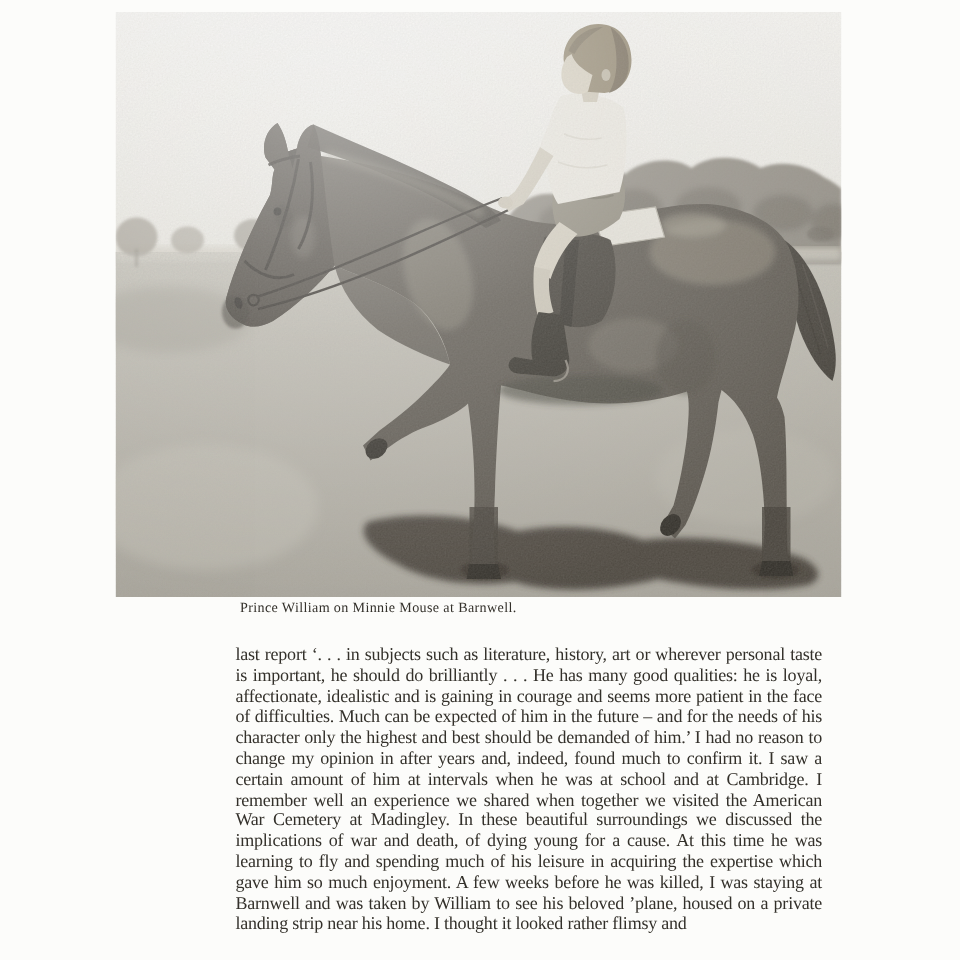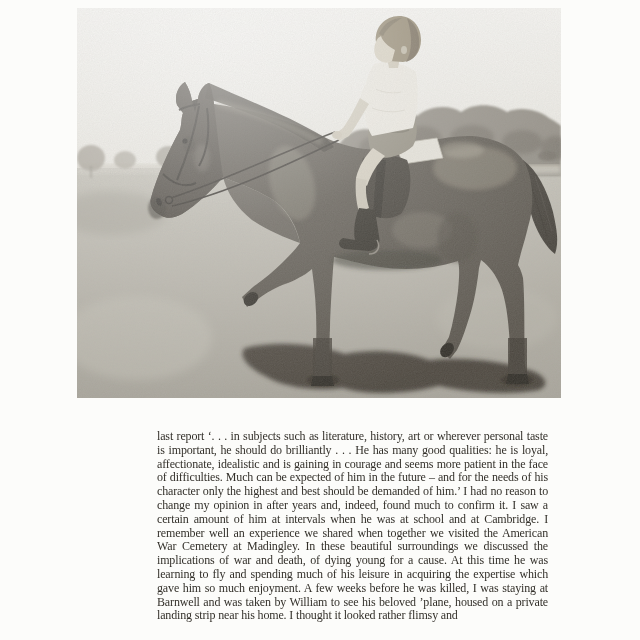--- a/index.html
+++ b/index.html
@@ -218,16 +218,17 @@
         <path fill="#6e6450" opacity="0.7" d="M 302,26 C 306,16 315,10 325,10 C 318,14 310,20 306,28 Z"></path>
         <path fill="#d8d1c0" d="M 301,30 C 297,36 296,43 299,49 C 303,55 310,56 315,53 L 318,42 C 311,38 306,34 304,28 Z"></path>
         <ellipse cx="327" cy="42" rx="3" ry="4" fill="#c2bbaa" opacity="0.9"></ellipse>
       </g>
 
       <rect x="0" y="0" width="484" height="390" fill="url(#veil)"></rect>
       <rect x="0" y="0" width="484" height="390" filter="url(#grain)" opacity="0.28"></rect>
     </svg>
   </figure>
 
+  <div class="caption">Prince William on Minnie Mouse at Barnwell.</div>
 
   <div class="body-text">last report ‘. . . in subjects such as literature, history, art or wherever personal taste is important, he should do brilliantly . . . He has many good qualities: he is loyal, affectionate, idealistic and is gaining in courage and seems more patient in the face of difficulties. Much can be expected of him in the future – and for the needs of his character only the highest and best should be demanded of him.’ I had no reason to change my opinion in after years and, indeed, found much to confirm it. I saw a certain amount of him at intervals when he was at school and at Cambridge. I remember well an experience we shared when together we visited the American War Cemetery at Madingley. In these beautiful surroundings we discussed the implications of war and death, of dying young for a cause. At this time he was learning to fly and spending much of his leisure in acquiring the expertise which gave him so much enjoyment. A few weeks before he was killed, I was staying at Barnwell and was taken by William to see his beloved ’plane, housed on a private landing strip near his home. I thought it looked rather flimsy and</div>
 
 </div>
 
 </body></html>

